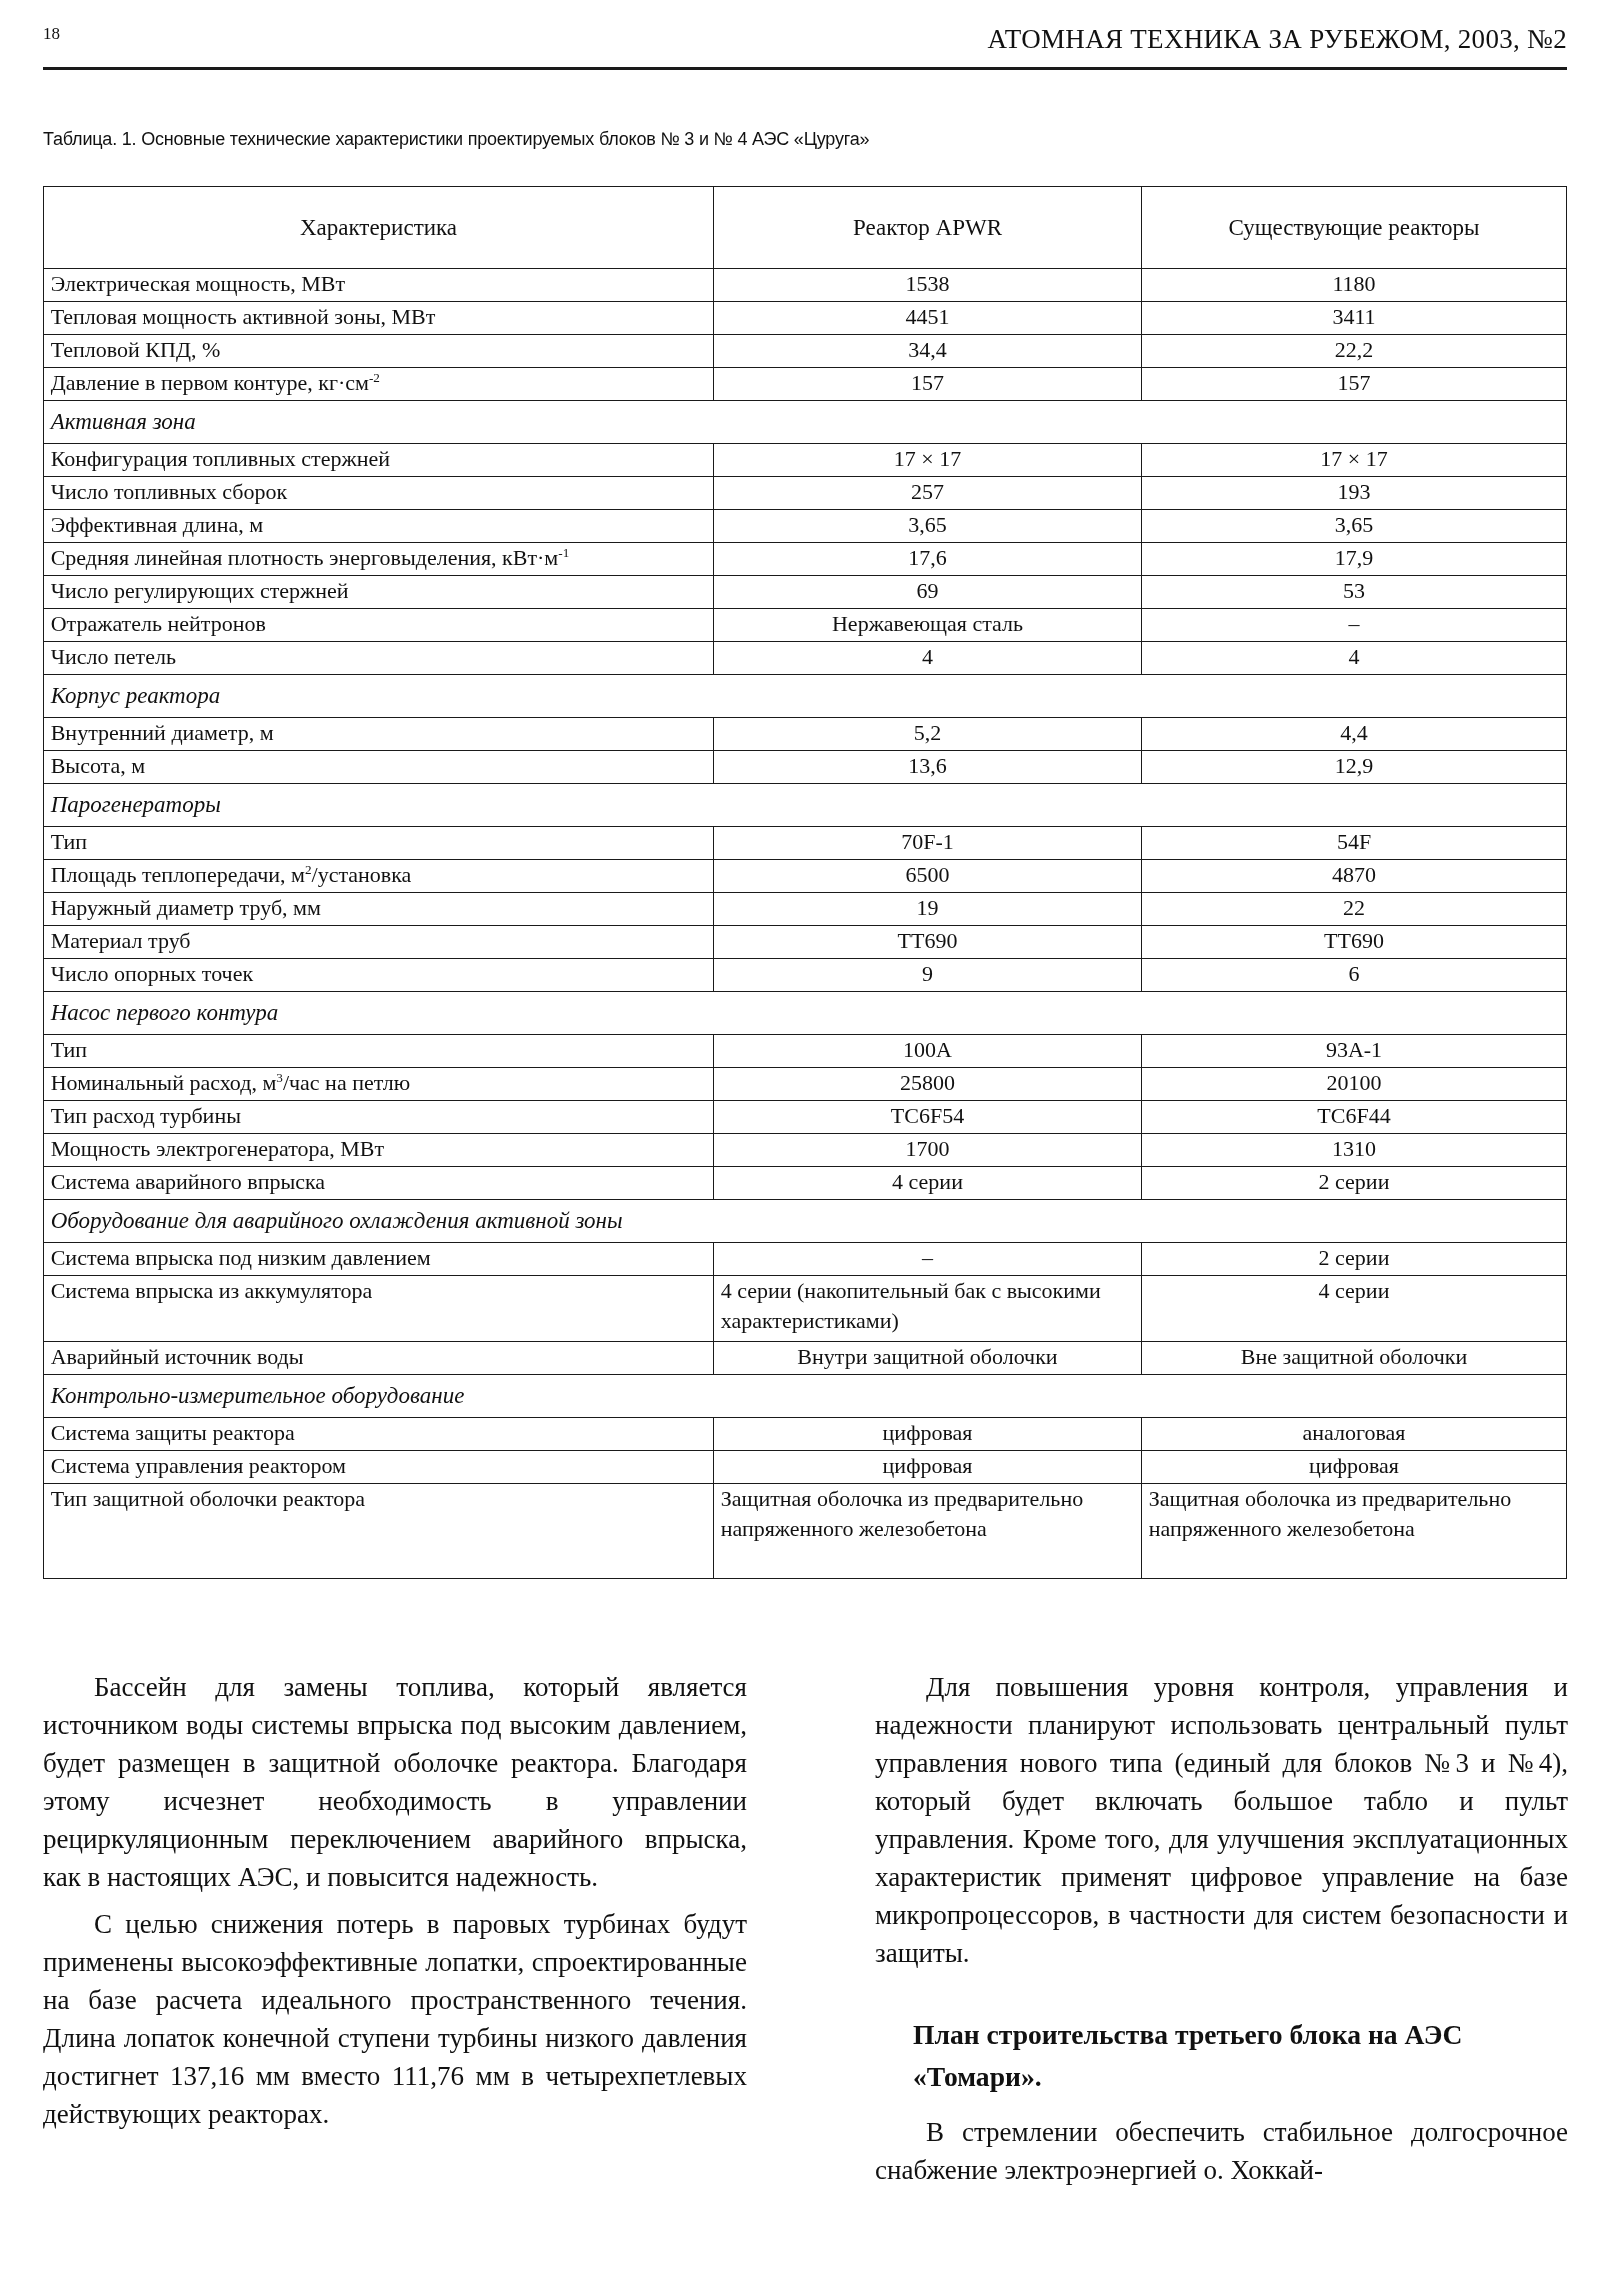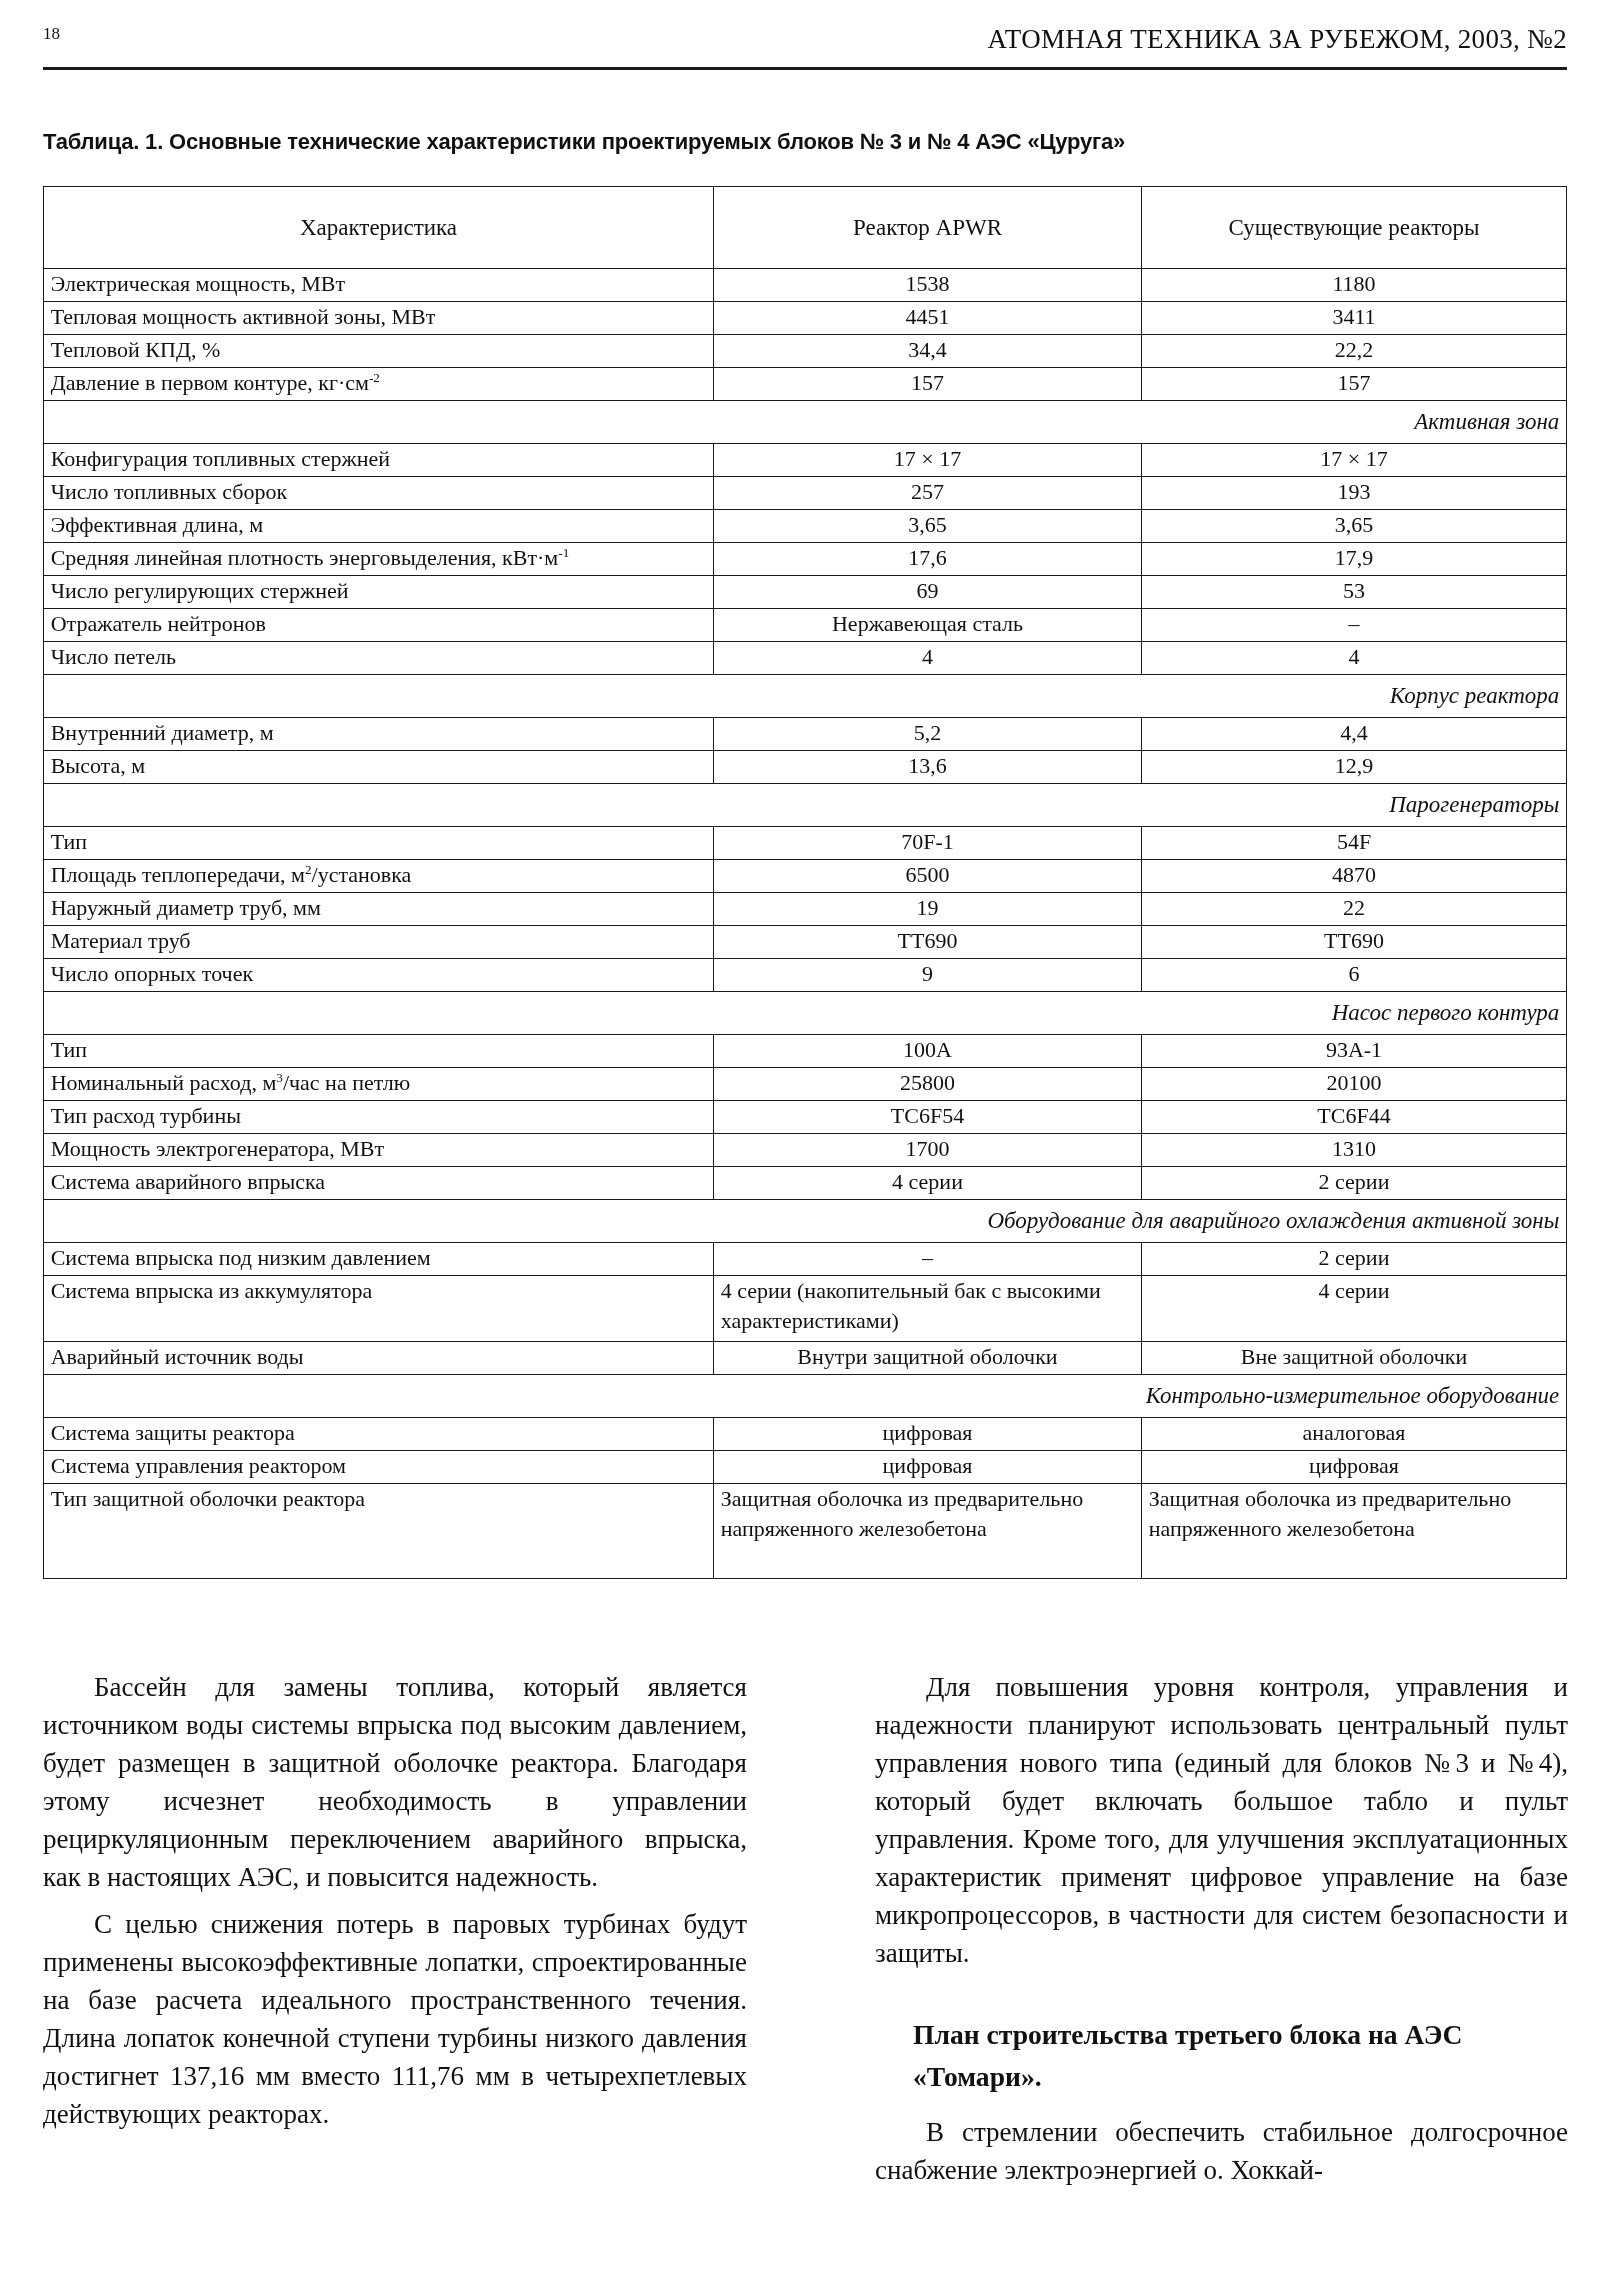--- a/index.html
+++ b/index.html
@@ -9,39 +9,39 @@
   }
   .running-head {
     position: absolute; left: 43px; right: 48px; top: 19px; height: 48px;
     border-bottom: 3.4px solid #1a1a1a;
   }
   .page-number { position: absolute; left: 0; top: 5.4px; font-size: 17px; }
   .journal-title { position: absolute; right: 0; top: 5.4px; font-size: 27px; letter-spacing: 0.3px; }
 
   .table-caption {
     position: absolute; left: 43px; top: 129px; font-family: "Liberation Sans", "DejaVu Sans", sans-serif;
-    font-weight: bold; font-size: 22px; letter-spacing: -0.2px;
+    font-weight: normal; font-size: 18px; letter-spacing: -0.2px;
   }
 
   table.spec {
     position: absolute; left: 43px; top: 186px; width: 1523px;
     border-collapse: collapse; table-layout: fixed; font-size: 22px; padding-left: 6px;
   }
   table.spec col.c1 { width: 670px; }
   table.spec col.c2 { width: 428px; }
   table.spec col.c3 { width: 425px; }
   table.spec th, table.spec td {
     border: 1.3px solid #1a1a1a; padding: 0 6.7px; line-height: 30px; vertical-align: top; font-weight: normal;
   }
   table.spec tr.hdr th { height: 81px; vertical-align: middle; text-align: center; font-size: 23px; }
   table.spec tr { height: 33px; }
   table.spec td.val { text-align: center; }
   table.spec td.val.left { text-align: left; margin-left: 16px; }
   table.spec tr.section td {
-    height: 42px; text-align: right; font-style: italic; vertical-align: middle; font-size: 23px;
+    height: 42px; text-align: left; font-style: italic; vertical-align: middle; font-size: 23px;
   }
   table.spec tr.tall td { height: 65px; }
   table.spec tr.taller td { height: 94px; }
   sup { font-size: 60%; line-height: 0; }
 
   .col { position: absolute; font-size: 27px; line-height: 38px; text-align: justify; }
   .col-left { left: 43px; top: 1668px; width: 704px; }
   .col-right { left: 875px; top: 1668px; width: 693px; }
   .col p { margin: 0 0 8.7px 0; text-indent: 51px; }
   .subheading {

